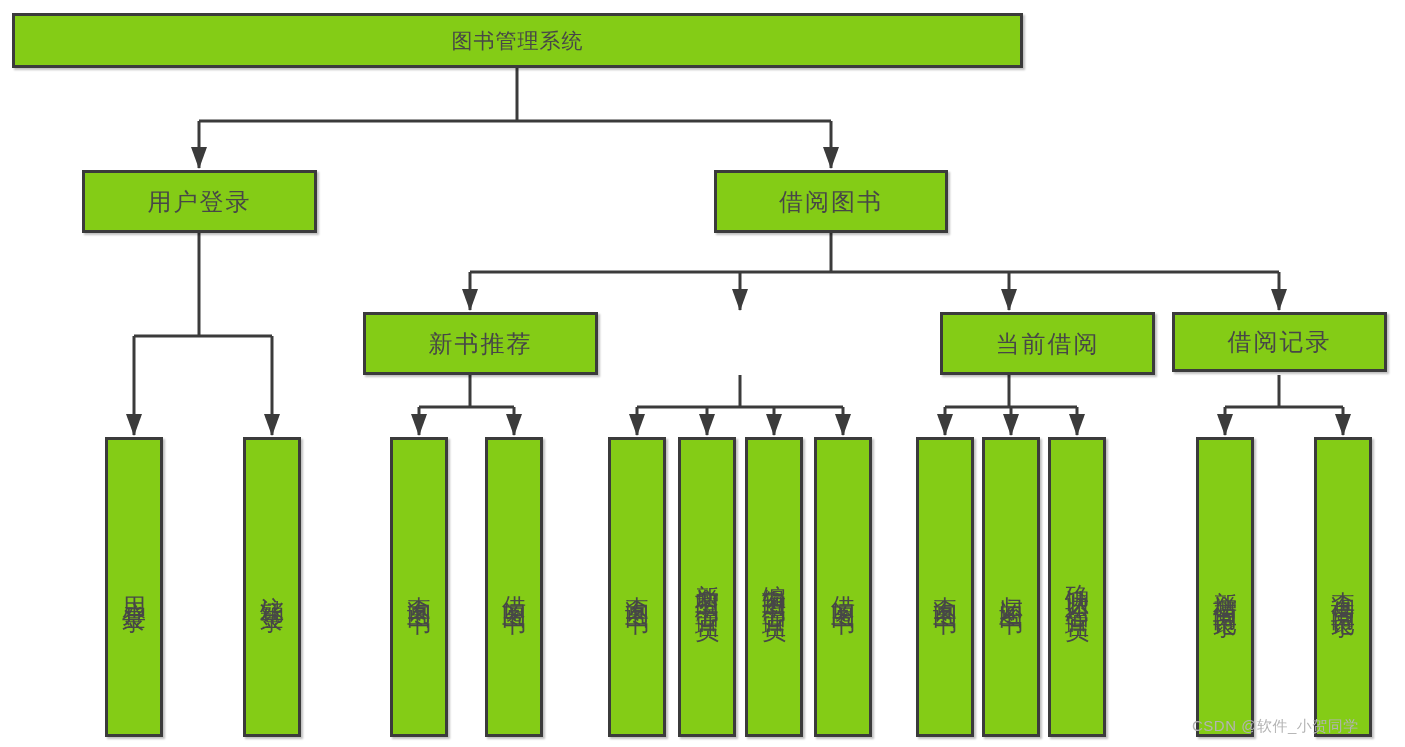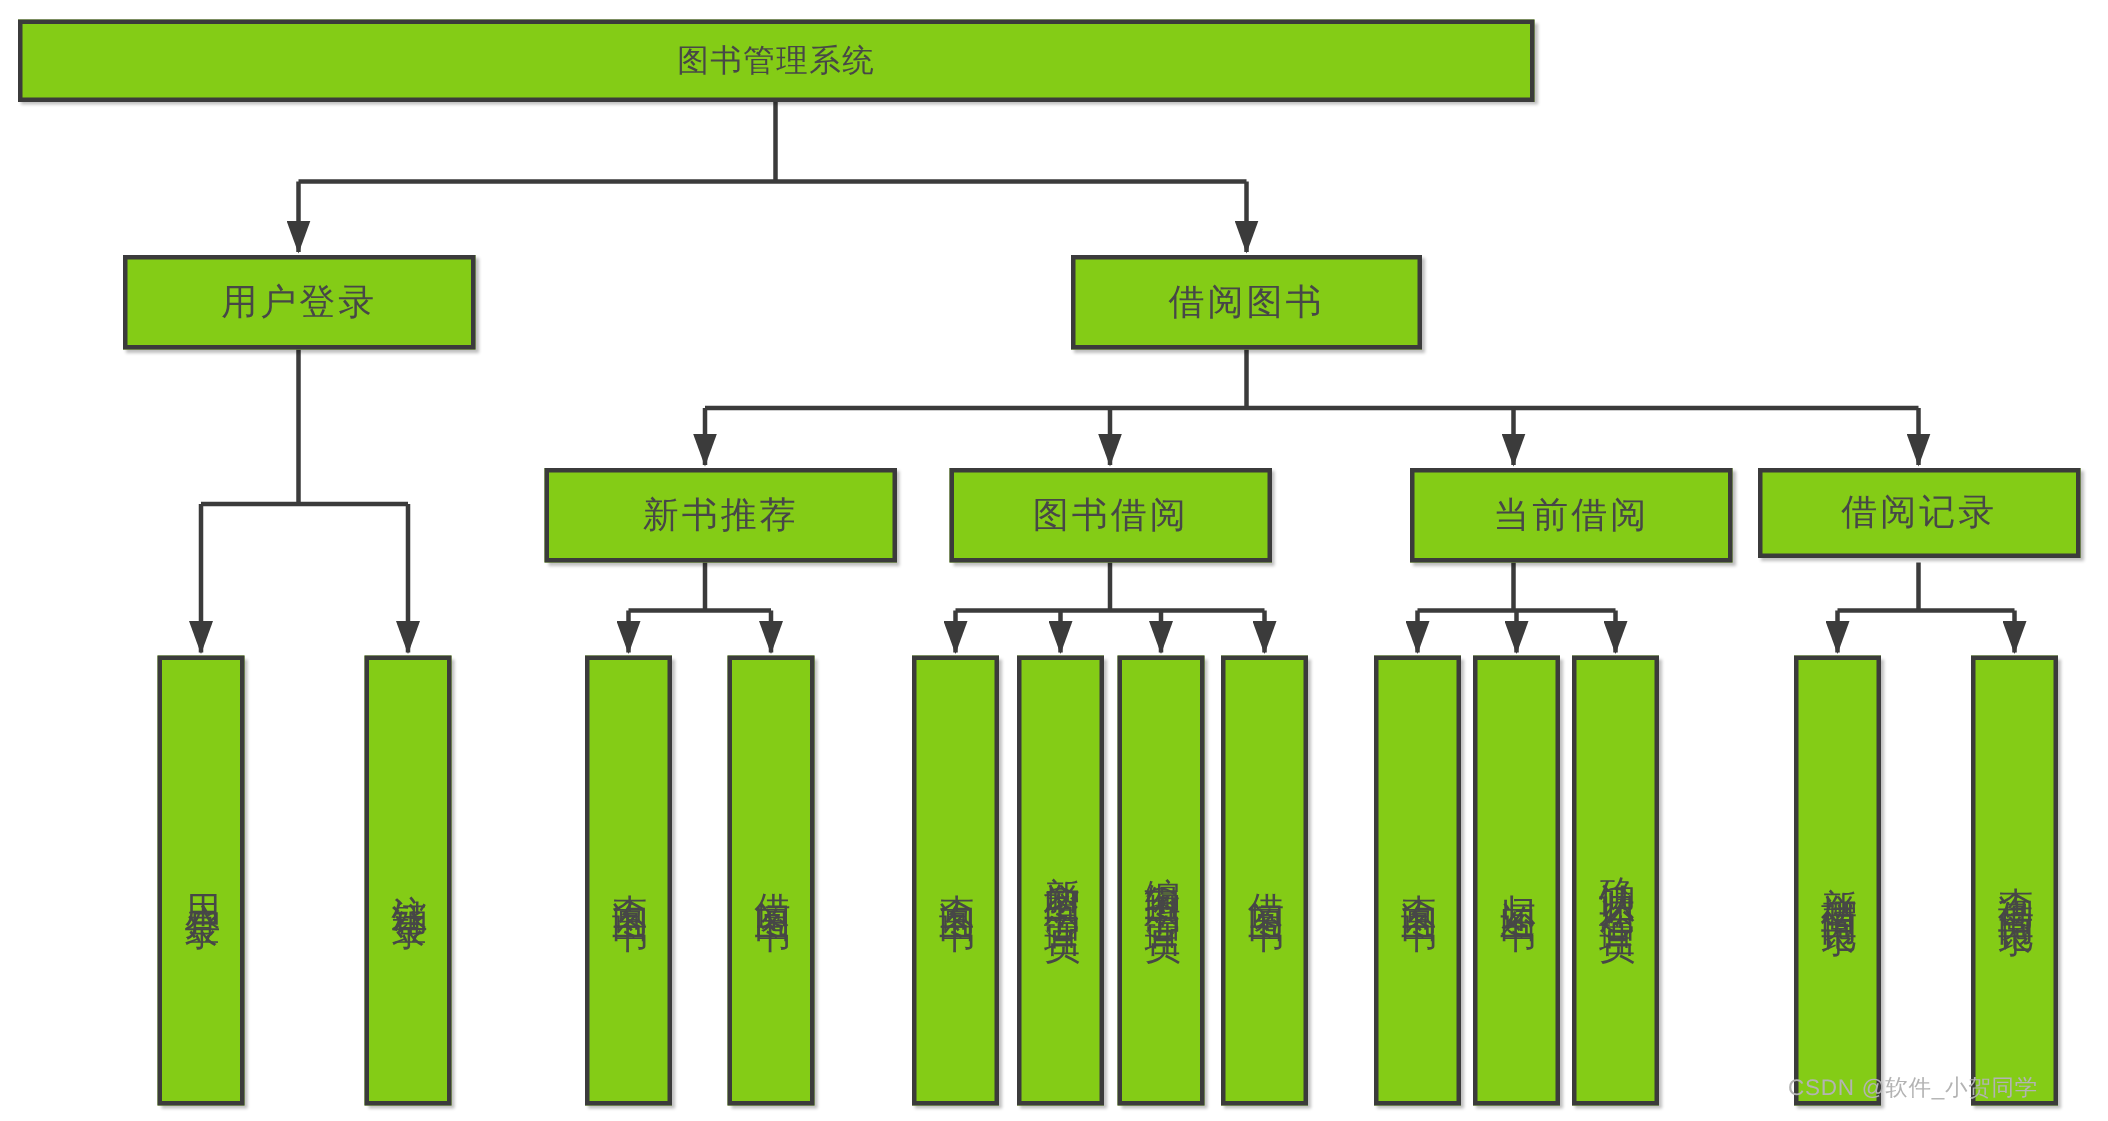--- a/index.html
+++ b/index.html
@@ -97,23 +97,20 @@
   <div class="node h" style="left:82px;top:170px;width:235px;height:63px">
     <span>用户登录</span>
   </div>
   <div class="node h" style="left:714px;top:170px;width:234px;height:63px">
     <span>借阅图书</span>
   </div>
 
   <div class="node h" style="left:363px;top:312px;width:235px;height:63px">
     <span>新书推荐</span>
   </div>
-  <div class="node h" style="left:633px;top:312px;width:215px;height:63px">
-    <span>图书借阅</span>
-  </div>
   <div class="node h" style="left:940px;top:312px;width:215px;height:63px">
     <span>当前借阅</span>
   </div>
   <div class="node h" style="left:1172px;top:312px;width:215px;height:60px">
     <span>借阅记录</span>
   </div>
 
   <div class="node v" style="left:105px;top:437px;width:58px;height:300px">
     <span>用户登录</span>
   </div>

